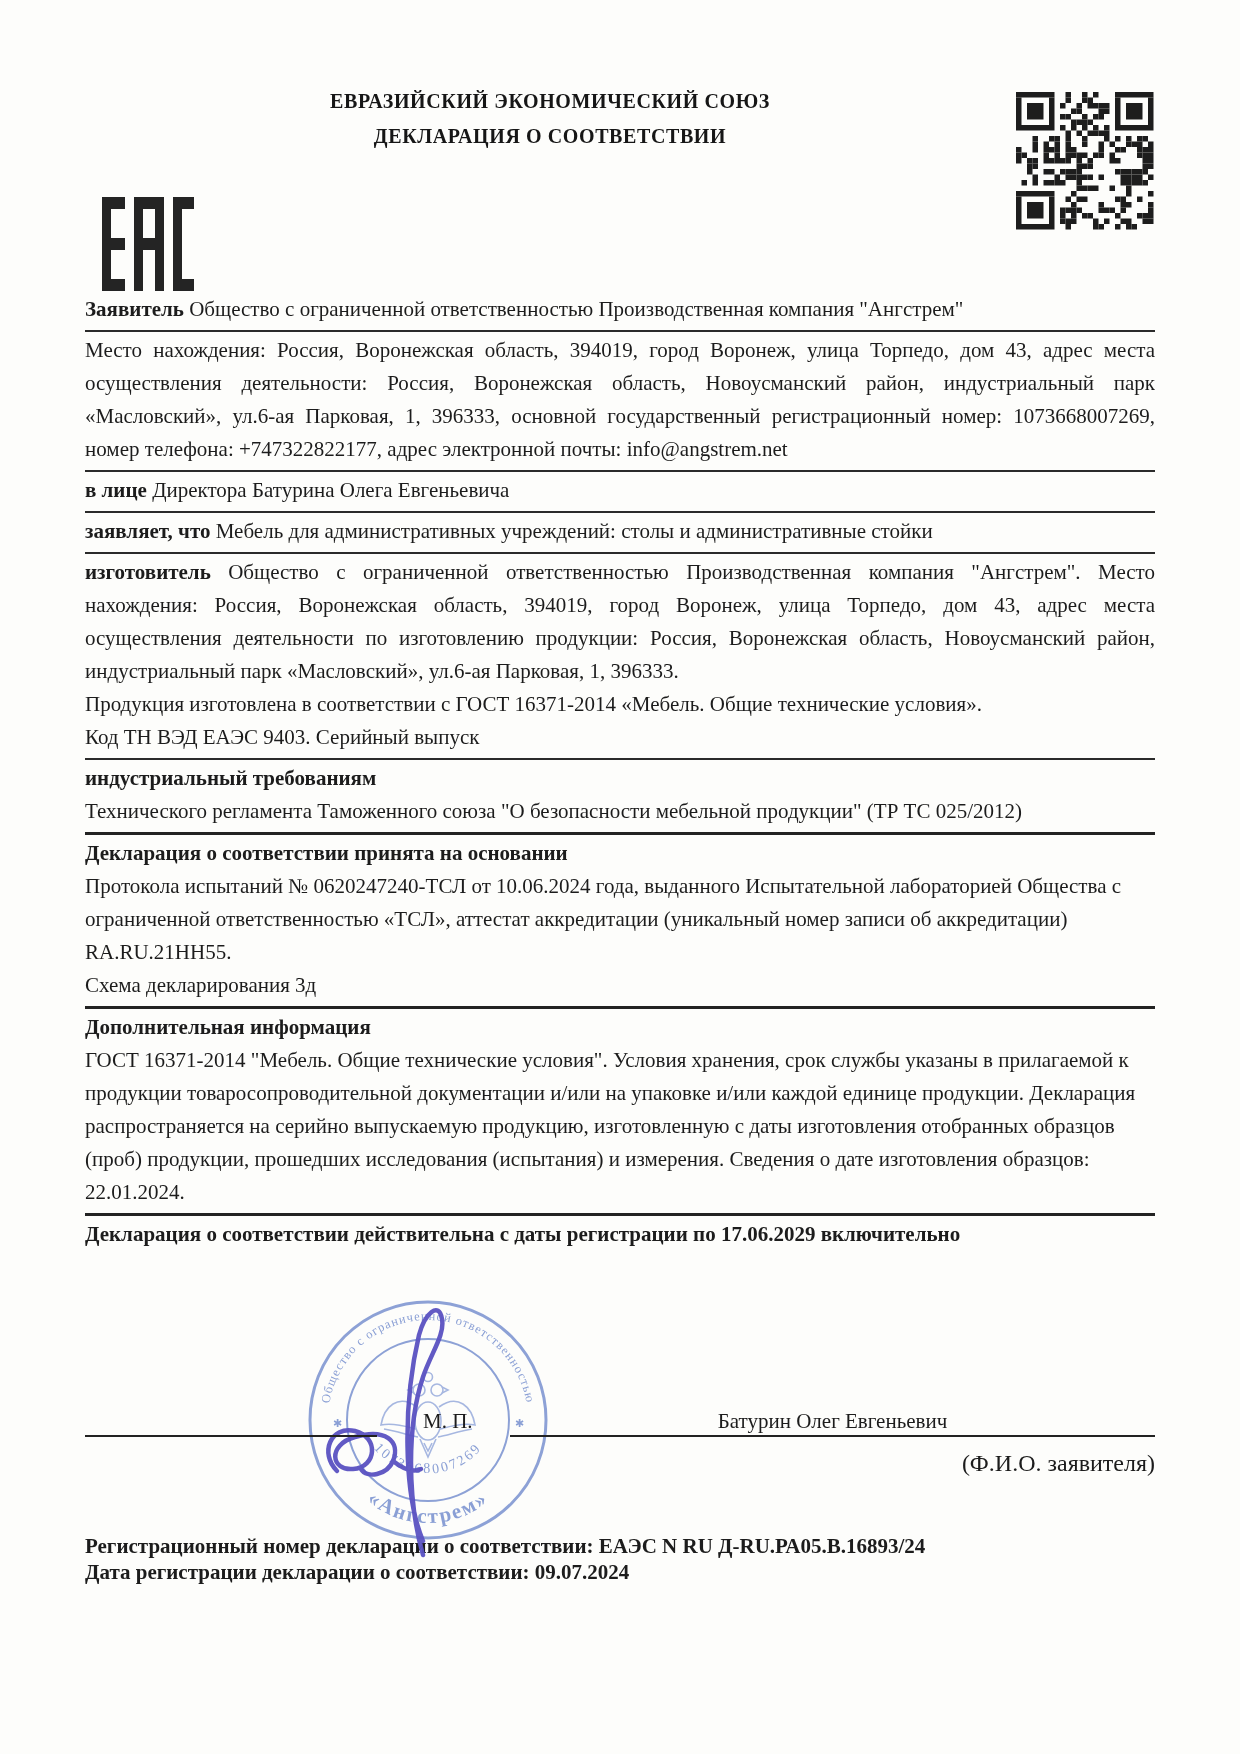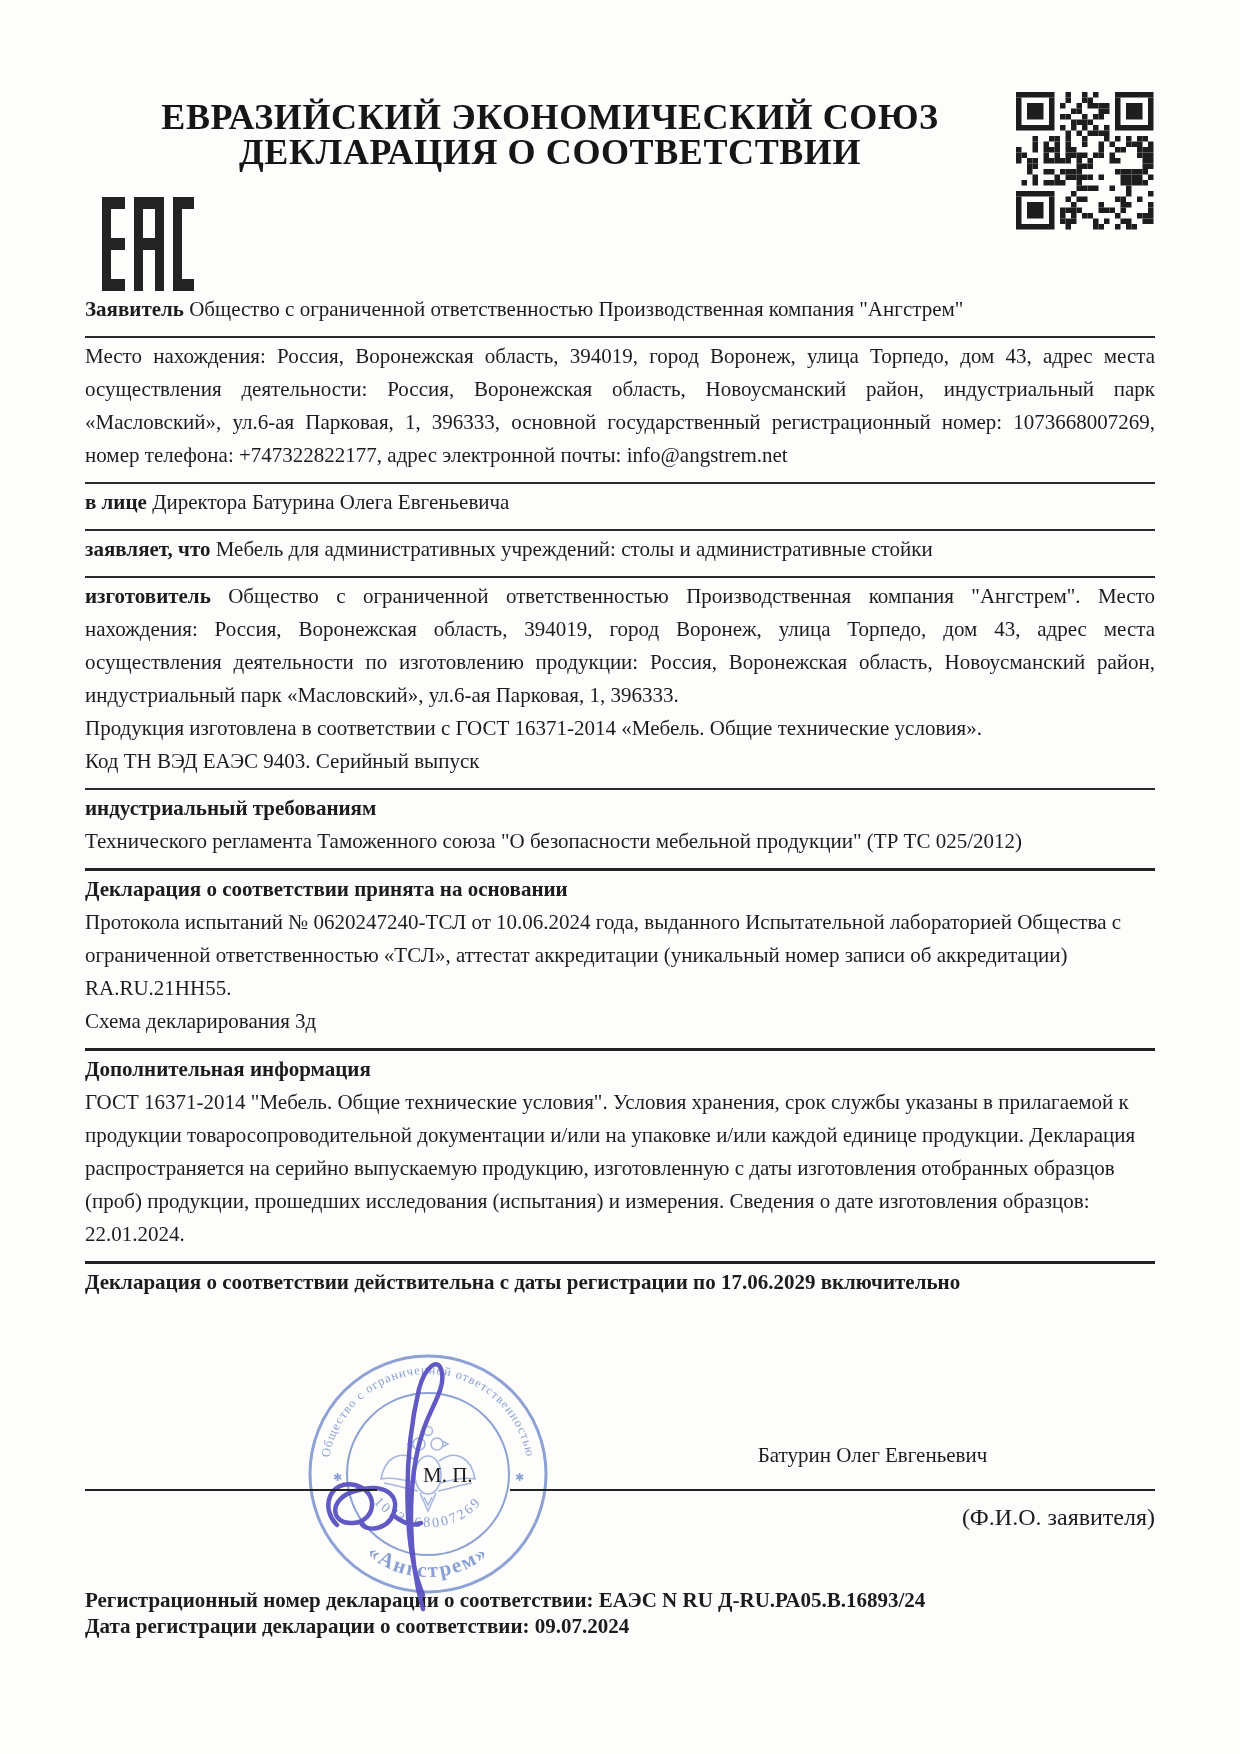--- a/index.html
+++ b/index.html
@@ -2,42 +2,42 @@
 <html lang="ru"><head>
 <meta charset="utf-8">
 <style>
   html,body{margin:0;padding:0;}
   body{
     width:1240px;height:1754px;position:relative;background:#fdfdfb;
     font-family:"Liberation Serif","DejaVu Serif",serif;color:#1c1c1c;
     overflow:hidden;
   }
   .title-block{
-    position:absolute;top:100px;left:60px;width:980px;text-align:center;
-    font-weight:bold;font-size:36px;line-height:35px;letter-spacing:.6px;color:#161616;
+    position:absolute;top:84px;left:60px;width:980px;text-align:center;
+    font-weight:bold;font-size:20px;line-height:35px;letter-spacing:.6px;color:#161616;
   }
   .qr-wrap{position:absolute;top:92px;left:1016px;width:140px;height:140px;}
   .eac-wrap{position:absolute;top:197px;left:102px;}
   .content{
     position:absolute;top:291px;left:85px;width:1070px;
     font-size:21px;line-height:33px;
   }
-  .sec{border-bottom:2px solid #2b2b2b;padding:2px 0 10px;}
+  .sec{border-bottom:2px solid #2b2b2b;padding:2px 0 4px;}
   .sec.heavy{border-bottom:3px solid #232323;}
   .sec.nob{border-bottom:none;}
   .lead{font-weight:bold;}
   .just{text-align:justify;}
   .sig-area{position:relative;height:268px;}
   .stamp{position:absolute;left:218px;top:40px;width:250px;height:250px;}
   .autograph{position:absolute;left:238px;top:18px;width:220px;height:300px;pointer-events:none;}
   .sig-line-left{position:absolute;left:0;top:180px;width:292px;border-top:2px solid #222;}
   .sig-caption-left{position:absolute;left:0;top:184px;width:292px;text-align:center;font-size:20px;}
   .seal-abbr{position:absolute;left:338px;top:150px;font-size:21px;}
   .sig-line-right{position:absolute;left:425px;top:180px;width:645px;border-top:2px solid #222;}
-  .signer-name{position:absolute;left:425px;top:130px;width:645px;text-align:center;font-size:21px;padding-left:40px;}
+  .signer-name{position:absolute;left:425px;top:150px;width:645px;text-align:center;font-size:21px;}
   .sig-caption-right{position:absolute;left:425px;top:192px;width:645px;text-align:right;font-size:24px;}
   .footer-line{font-weight:bold;font-size:21px;line-height:26px;}
   .footer-line.first{margin-top:10px;}
   .footer-line.second{}
   svg text{font-family:"Liberation Serif","DejaVu Serif",serif;}
 </style>
 </head>
 <body>
 
 <div class="title-block">

